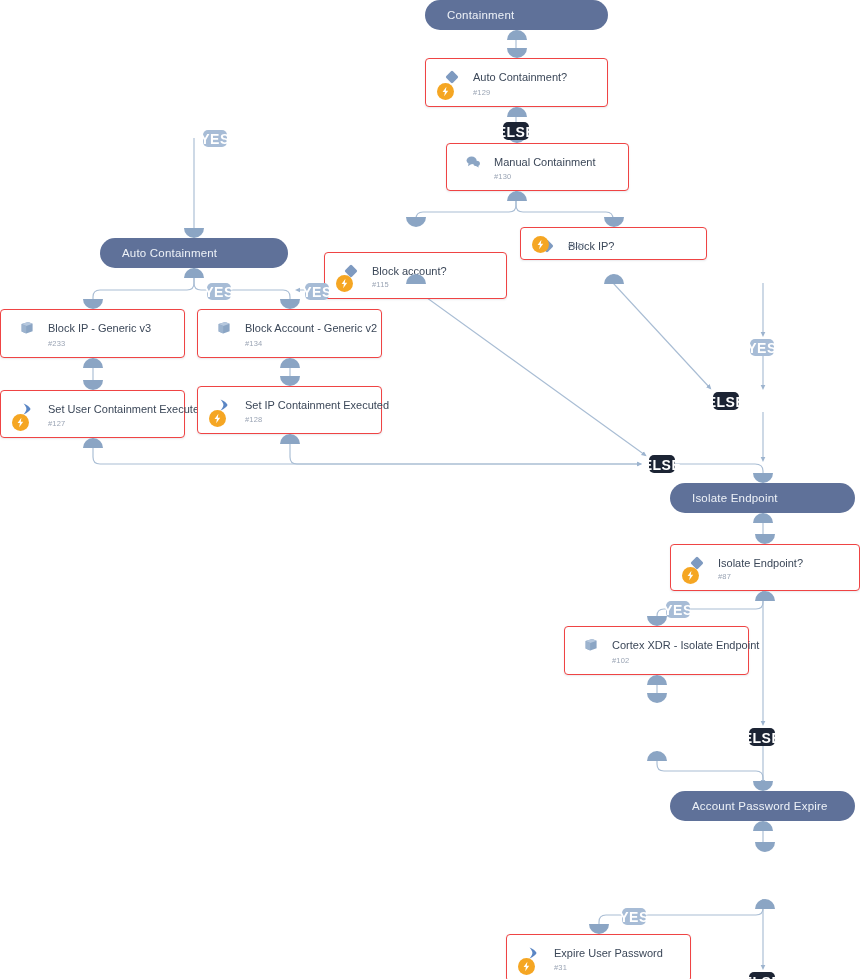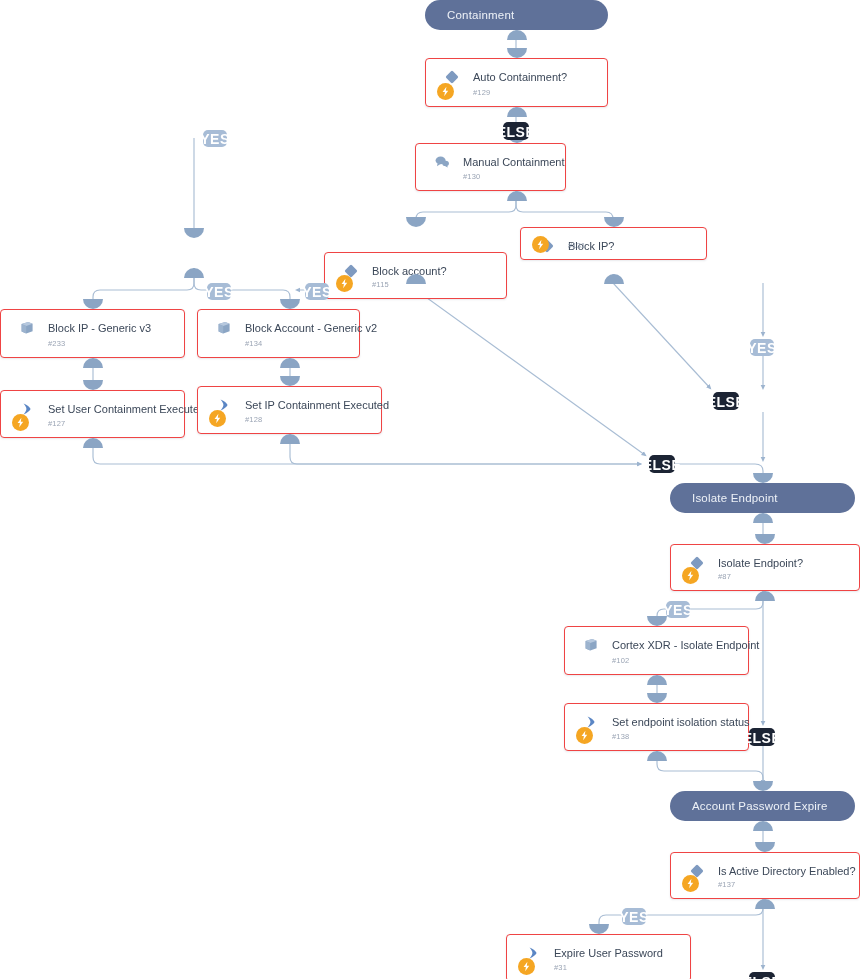--- a/index.html
+++ b/index.html
@@ -161,20 +161,23 @@
       <path d="M763,899 L763,908 Q763,915 756,915 L606,915 Q599,915 599,922 L599,930"></path>
 
       <path d="M763,899 L763,968" marker-end=""></path>
     </g>
   </svg>
 
 <div class="section" style="left: 425px; top: 0px; width: 183px;">
       <span>Containment</span>
     </div>
     <div class="nub top" style="left: 506.5px; top: 30px;"></div>
+    <div class="section" style="left: 100px; top: 238px; width: 188px;">
+      <span>Auto Containment</span>
+    </div>
     <div class="nub bot" style="left: 184px; top: 228px;"></div>
     <div class="nub top" style="left: 184px; top: 268px;"></div>
     <div class="section" style="left: 670px; top: 483px; width: 185px;">
       <span>Isolate Endpoint</span>
     </div>
     <div class="nub bot" style="left: 752.5px; top: 473px;"></div>
     <div class="nub top" style="left: 752.5px; top: 513px;"></div>
     <div class="section" style="left: 670px; top: 791px; width: 185px;">
       <span>Account Password Expire</span>
     </div>
@@ -187,21 +190,21 @@
       <div class="title">Auto Containment?</div>
       <div class="nid">#129</div>
       <div class="bolt">
         <svg width="11" height="11" viewBox="0 0 11 11">
           <path d="M6.4 0.8 L2.6 6.1 L4.9 6.1 L4.2 10.2 L8.2 4.7 L5.8 4.7 Z" fill="#ffffff"></path>
         </svg>
       </div>
     </div>
     <div class="nub bot" style="left: 506.5px; top: 48px;"></div>
     <div class="nub top" style="left: 506.5px; top: 107px;"></div>
-    <div class="node" style="left: 415px; top: 143px; width: 151px; height: 48px;">
+    <div class="node" style="left: 446px; top: 143px; width: 183px; height: 48px;">
       <span class="tico"><svg width="16" height="16" viewBox="0 0 16 16">
           <ellipse cx="6.6" cy="6.4" rx="5" ry="3.9" fill="#8ba5c4"></ellipse>
           <path d="M3.6 9.2 L3.0 12.2 L6.4 10.1 Z" fill="#8ba5c4"></path>
           <ellipse cx="11.6" cy="9.4" rx="3.3" ry="2.6" fill="#8ba5c4"></ellipse>
           <path d="M13.0 11.3 L13.9 13.4 L11.1 12.2 Z" fill="#8ba5c4"></path>
         </svg></span>
       <div class="title">Manual Containment</div>
       <div class="nid">#130</div>
     </div>
     <div class="nub bot" style="left: 506.5px; top: 133px;"></div>
@@ -238,21 +241,21 @@
       <span class="tico"><svg width="16" height="16" viewBox="0 0 16 16">
           <path d="M2.6 4.0 L9.2 1.9 L13.6 3.7 L13.6 11.2 L7.2 13.6 L2.6 11.5 Z" fill="#8ba5c4"></path>
           <path d="M2.6 4.0 L9.2 1.9 L13.6 3.7 L7.2 6.0 Z" fill="#b6c8de"></path>
           <path d="M7.2 6.0 L7.2 13.6 L2.6 11.5 L2.6 4.0 Z" fill="#9cb3ce"></path>
         </svg></span>
       <div class="title">Block IP - Generic v3</div>
       <div class="nid">#233</div>
     </div>
     <div class="nub bot" style="left: 82.5px; top: 299px;"></div>
     <div class="nub top" style="left: 82.5px; top: 358px;"></div>
-    <div class="node" style="left: 197px; top: 309px; width: 163px; height: 49px;">
+    <div class="node" style="left: 197px; top: 309px; width: 185px; height: 49px;">
       <span class="tico"><svg width="16" height="16" viewBox="0 0 16 16">
           <path d="M2.6 4.0 L9.2 1.9 L13.6 3.7 L13.6 11.2 L7.2 13.6 L2.6 11.5 Z" fill="#8ba5c4"></path>
           <path d="M2.6 4.0 L9.2 1.9 L13.6 3.7 L7.2 6.0 Z" fill="#b6c8de"></path>
           <path d="M7.2 6.0 L7.2 13.6 L2.6 11.5 L2.6 4.0 Z" fill="#9cb3ce"></path>
         </svg></span>
       <div class="title">Block Account - Generic v2</div>
       <div class="nid">#134</div>
     </div>
     <div class="nub bot" style="left: 279.5px; top: 299px;"></div>
     <div class="nub top" style="left: 279.5px; top: 358px;"></div>
@@ -302,46 +305,22 @@
       <span class="tico"><svg width="16" height="16" viewBox="0 0 16 16">
           <path d="M2.6 4.0 L9.2 1.9 L13.6 3.7 L13.6 11.2 L7.2 13.6 L2.6 11.5 Z" fill="#8ba5c4"></path>
           <path d="M2.6 4.0 L9.2 1.9 L13.6 3.7 L7.2 6.0 Z" fill="#b6c8de"></path>
           <path d="M7.2 6.0 L7.2 13.6 L2.6 11.5 L2.6 4.0 Z" fill="#9cb3ce"></path>
         </svg></span>
       <div class="title">Cortex XDR - Isolate Endpoint</div>
       <div class="nid">#102</div>
     </div>
     <div class="nub bot" style="left: 646.5px; top: 616px;"></div>
     <div class="nub top" style="left: 646.5px; top: 675px;"></div>
-    <div class="node" style="left: 564px; top: 703px; width: 185px; height: 48px;">
-      <span class="tico"><svg width="16" height="16" viewBox="0 0 16 16">
-          <path d="M4.6 2.6 C8.4 4.2 10.6 6.0 11.6 8.0 C10.6 10.0 8.4 11.8 4.6 13.4 C6.6 10.8 7.4 9.4 7.4 8.0 C7.4 6.6 6.6 5.2 4.6 2.6 Z" fill="#5b86c4"></path>
-        </svg></span>
-      <div class="title">Set endpoint isolation status</div>
-      <div class="nid">#138</div>
-      <div class="bolt">
-        <svg width="11" height="11" viewBox="0 0 11 11">
-          <path d="M6.4 0.8 L2.6 6.1 L4.9 6.1 L4.2 10.2 L8.2 4.7 L5.8 4.7 Z" fill="#ffffff"></path>
-        </svg>
-      </div>
-    </div>
     <div class="nub bot" style="left: 646.5px; top: 693px;"></div>
     <div class="nub top" style="left: 646.5px; top: 751px;"></div>
-    <div class="node" style="left: 670px; top: 852px; width: 190px; height: 47px;">
-      <span class="tico"><svg width="16" height="16" viewBox="0 0 16 16">
-          <rect x="3.3" y="3.3" width="9.4" height="9.4" rx="1.4" transform="rotate(45 8 8)" fill="#7e9ac0"></rect>
-        </svg></span>
-      <div class="title">Is Active Directory Enabled?</div>
-      <div class="nid">#137</div>
-      <div class="bolt">
-        <svg width="11" height="11" viewBox="0 0 11 11">
-          <path d="M6.4 0.8 L2.6 6.1 L4.9 6.1 L4.2 10.2 L8.2 4.7 L5.8 4.7 Z" fill="#ffffff"></path>
-        </svg>
-      </div>
-    </div>
     <div class="nub bot" style="left: 755px; top: 842px;"></div>
     <div class="nub top" style="left: 755px; top: 899px;"></div>
     <div class="node" style="left: 506px; top: 934px; width: 185px; height: 48px;">
       <span class="tico"><svg width="16" height="16" viewBox="0 0 16 16">
           <path d="M4.6 2.6 C8.4 4.2 10.6 6.0 11.6 8.0 C10.6 10.0 8.4 11.8 4.6 13.4 C6.6 10.8 7.4 9.4 7.4 8.0 C7.4 6.6 6.6 5.2 4.6 2.6 Z" fill="#5b86c4"></path>
         </svg></span>
       <div class="title">Expire User Password</div>
       <div class="nid">#31</div>
       <div class="bolt">
         <svg width="11" height="11" viewBox="0 0 11 11">

